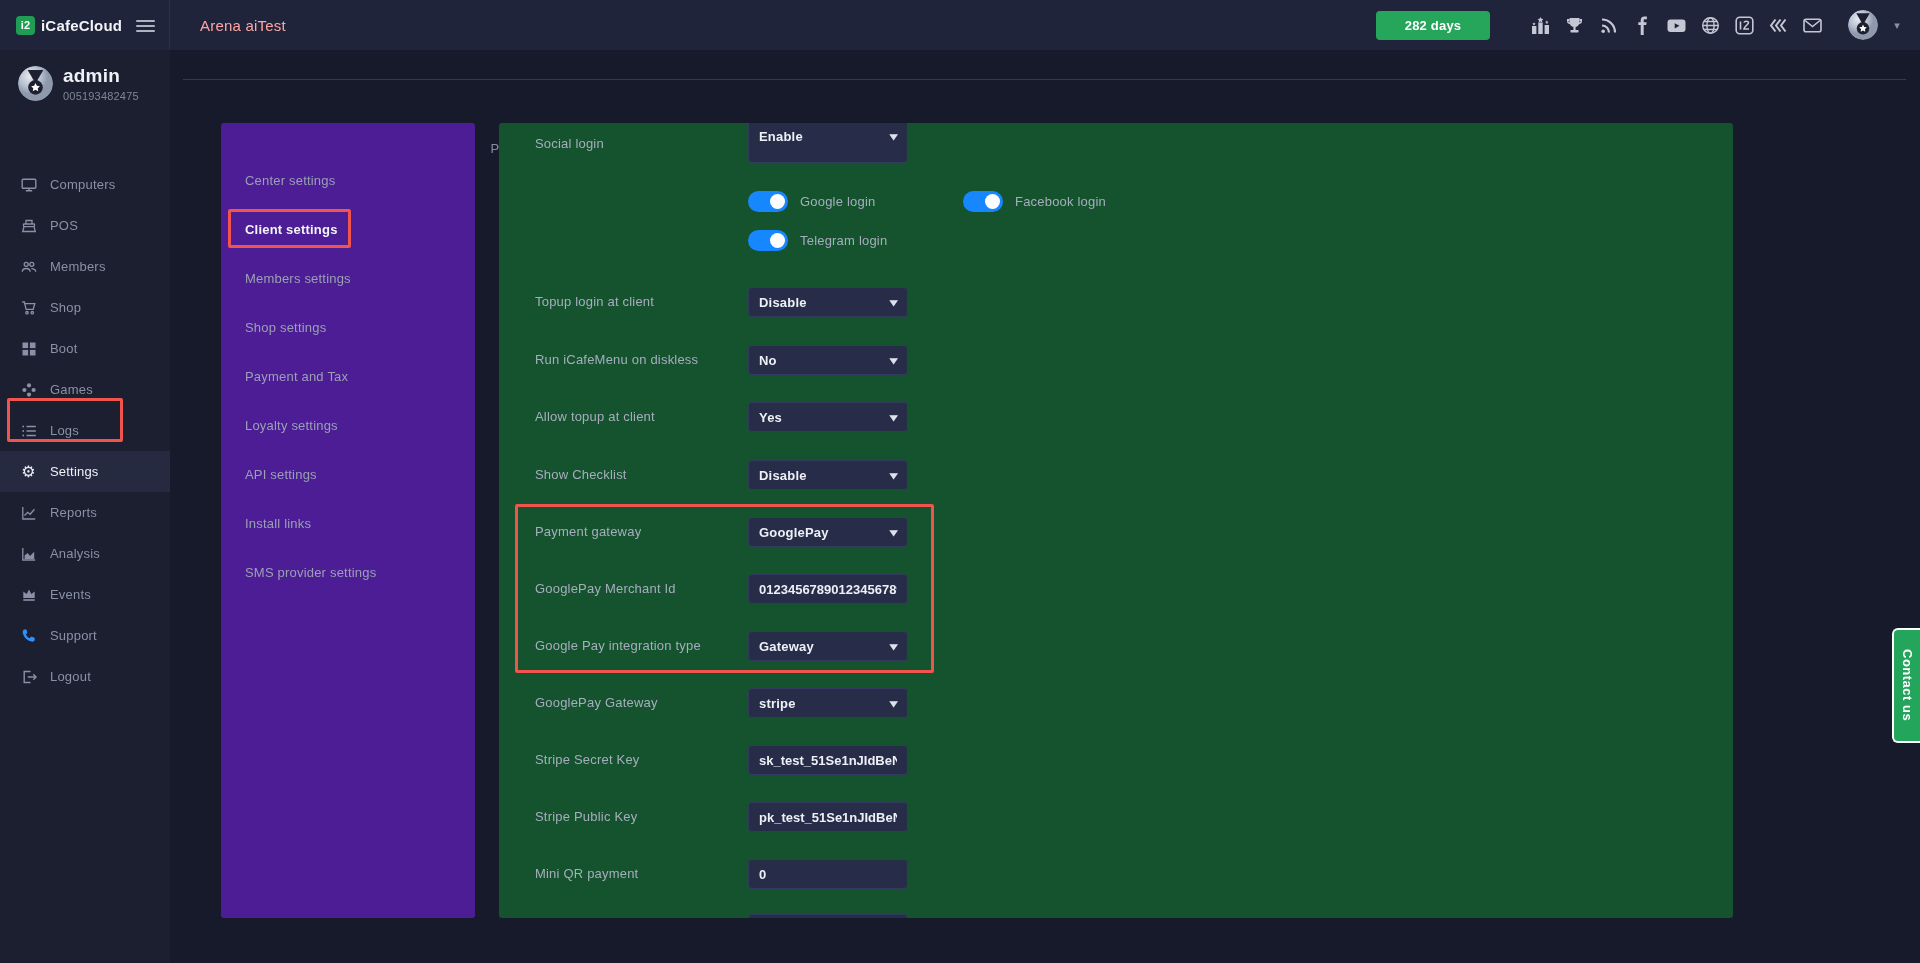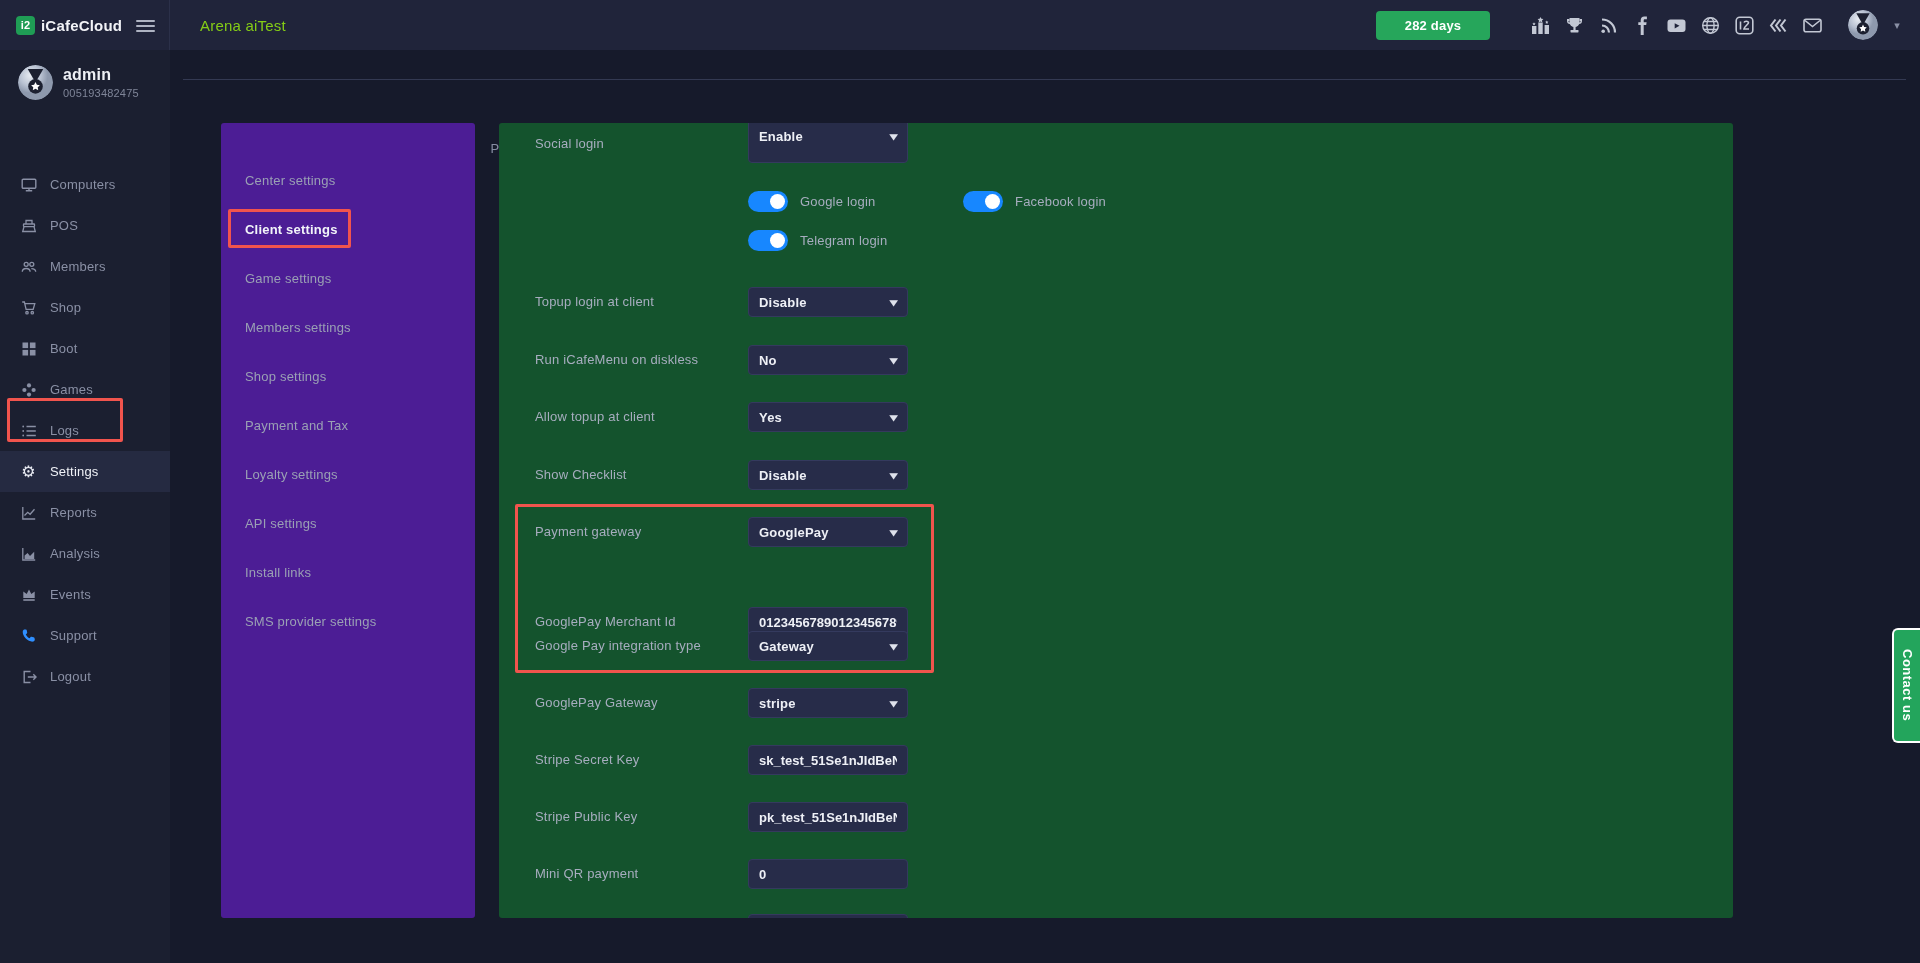--- a/index.html
+++ b/index.html
@@ -10,33 +10,33 @@
     font-family:"Liberation Sans", sans-serif;
     color:#c9cdd9; letter-spacing:.2px;
   }
   
   .topbar { position:absolute; left:0; top:0; width:1920px; height:50px; background:#20243a; z-index:5; display:flex; align-items:center; }
   .brand-zone { width:170px; height:50px; flex:0 0 170px; position:relative; border-right:1px solid #2b3049; display:flex; align-items:center; }
   .logo-box { width:19px; height:19px; margin-left:16px; background:#1f9d55; border-radius:4px; color:#fff; font-size:11px; font-weight:bold; display:flex; align-items:center; justify-content:center; }
   .brand-name { color:#f2f3f7; font-size:15px; font-weight:bold; margin-left:6px; }
   .hamburger { position:absolute; right:14px; top:17px; width:19px; cursor:pointer; }
   .hamburger span { display:block; height:2px; background:#aeb3c2; margin:3px 0; border-radius:1px; }
-  .center-name { margin-left:30px; font-size:15px; color:#84cc16; }
+  .center-name { margin-left:30px; font-size:15px; color:#fca5a5; }
   .topbar-right { position:absolute; right:20px; top:0; height:50px; display:flex; align-items:center; gap:14px; }
   .badge-days { background:#26a65b; color:#fff; font-size:13px; font-weight:bold; padding:7px 29px; border-radius:4px; margin-right:26px; }
   .tb-icon { width:20px; height:20px; color:#c3c8d4; display:flex; align-items:center; justify-content:center; }
   .tb-icon svg { width:19px; height:19px; }
   .avatar { width:30px; height:30px; border-radius:50%; overflow:hidden; margin-left:12px; flex:0 0 auto; }
   .chev-small { color:#8a90a5; font-size:11px; margin-left:2px; }
   
   .sidebar { position:absolute; left:0; top:50px; width:170px; height:913px; background:#1b1f30; z-index:4; }
   .user-block { display:flex; align-items:center; padding:15px 0 0 18px; }
   .user-avatar { width:35px; height:35px; border-radius:50%; overflow:hidden; flex:0 0 auto; }
   .user-meta { margin-left:10px; }
-  .user-name { color:#eef0f5; font-size:16px; font-weight:bold; }
+  .user-name { color:#eef0f5; font-size:19px; font-weight:bold; }
   .user-id { color:#7f8598; font-size:11px; margin-top:3px; }
   .nav { position:absolute; left:0; top:114px; width:170px; }
   .nav-item { height:41px; display:flex; align-items:center; padding-left:20px; cursor:pointer; color:#8a90a5; font-size:13px; }
   .nav-item .nico { width:17px; height:17px; margin-right:13px; display:flex; align-items:center; justify-content:center; color:#8a90a5; }
   .nav-item .nico svg { width:16px; height:16px; }
   .nav-item.active { background:#252a41; color:#f0f2f7; }
   .nav-item.active .nico { color:#e8eaf2; }
   .nico.blue { color:#2f8fff !important; }
   .gear-glyph { font-size:16px; line-height:16px; }
   
@@ -340,21 +340,20 @@
     <div class="tab">Employees</div>
     <div class="tab">Center news</div>
     <div class="tab">Promo codes</div>
     <div class="tab">License</div>
     <div class="tab">Sub centers</div>
   </div>
 
   <div class="menu-panel">
     <div class="menu-item">Center settings</div>
     <div class="menu-item active">Client settings</div>
-    <div class="menu-item">Game settings</div>
     <div class="menu-item">Members settings</div>
     <div class="menu-item">Shop settings</div>
     <div class="menu-item">Payment and Tax</div>
     <div class="menu-item">Loyalty settings</div>
     <div class="menu-item">API settings</div>
     <div class="menu-item">Install links</div>
     <div class="menu-item">SMS provider settings</div>
     <div class="annot" style="left:7px; top:86px; width:123px; height:39px;"></div>
   </div>
 
@@ -425,21 +424,21 @@
     </div>
 
     <div class="frow" style="top:394px;">
       <div class="flabel">Payment gateway</div>
       <div class="fselect">
         <span class="sval">GooglePay</span>
         <span class="chev">▾</span>
       </div>
     </div>
 
-    <div class="frow" style="top:451px;margin-top:33px;">
+    <div class="frow" style="top:451px;">
       <div class="flabel">GooglePay Merchant Id</div>
       <input class="finput" value="01234567890123456789" style="">
     </div>
 
     <div class="frow" style="top:508px;">
       <div class="flabel">Google Pay integration type</div>
       <div class="fselect">
         <span class="sval">Gateway</span>
         <span class="chev">▾</span>
       </div>

